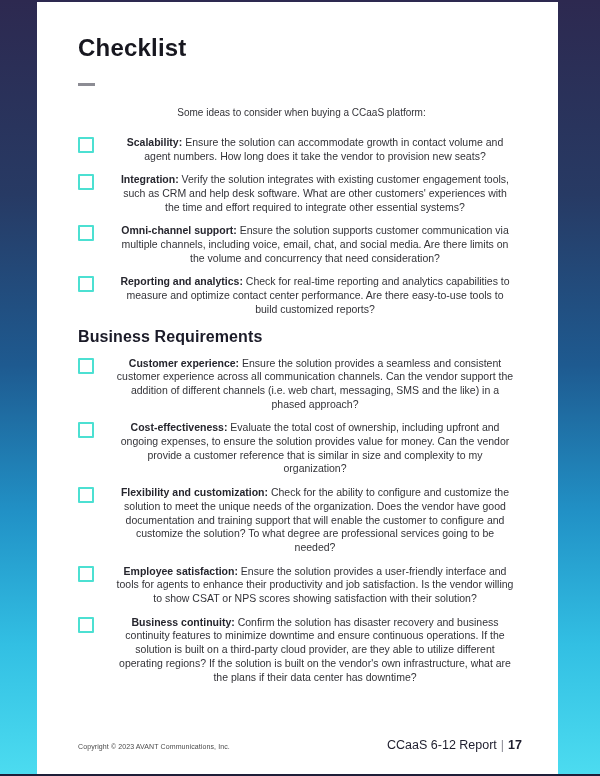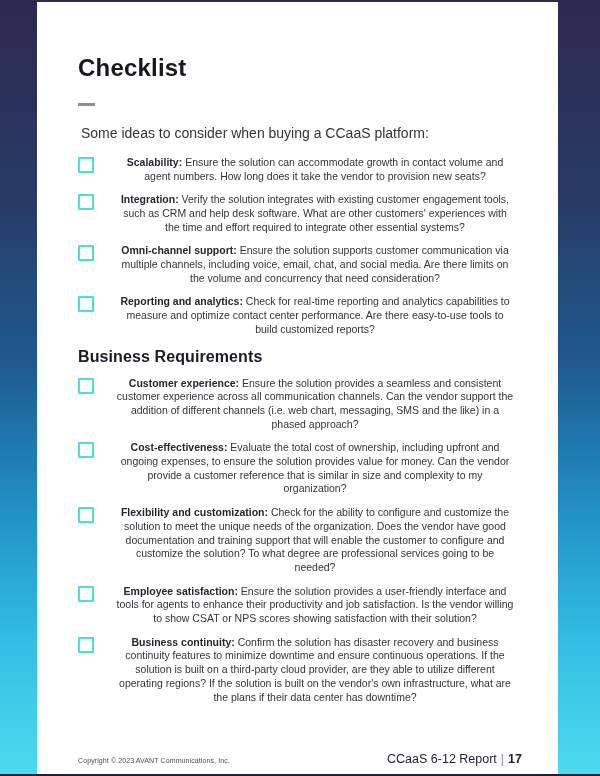--- a/index.html
+++ b/index.html
@@ -24,39 +24,40 @@
     position: absolute; top: 0; left: 0; right: 0; height: 2px;
     background: #2d2950; z-index: 3;
   }
   .edge-bottom {
     position: absolute; bottom: 0; left: 0; right: 0; height: 2px;
     background: #1e1e38; z-index: 3;
   }
   .content {
     position: absolute;
     left: 78px; width: 444px; top: 0;
-    padding-top: 54px;
+    padding-top: 34px;
     z-index: 1;
   }
   h1.title {
     margin: 0;
     font-size: 24px; line-height: 1.2;
     font-weight: bold;
     color: #17171f;
     letter-spacing: 0.2px;
   }
   .dash {
     width: 17px; height: 3px;
     background: #8c8c94;
     margin-top: 20px;
   }
   p.intro {
     margin: 20px 0 16px 3px;
-    font-size: 14px; line-height: 14px;
+    font-size: 10px; line-height: 14px;
     color: #333338;
+    text-align: center;
   }
   h2.section-heading {
     margin: 2px 0 11px 0;
     font-size: 16px; line-height: 19px;
     font-weight: bold;
     color: #1b1b28;
     letter-spacing: 0.1px;
   }
   .item {
     display: flex;
@@ -76,21 +77,21 @@
     margin: 0 0 0 21px;
     font-size: 10.5px;
     line-height: 13.7px;
     color: #333338;
     max-width: 400px;
   }
   .item-text b { color: #26262e; }
   .footer {
     position: absolute;
     left: 78px; width: 444px;
-    bottom: 10px;
+    bottom: 24px;
     display: flex;
     justify-content: space-between;
     align-items: baseline;
     z-index: 1;
   }
   .copyright {
     font-size: 7px;
     color: #4a4a4a;
     letter-spacing: 0.1px;
   }

